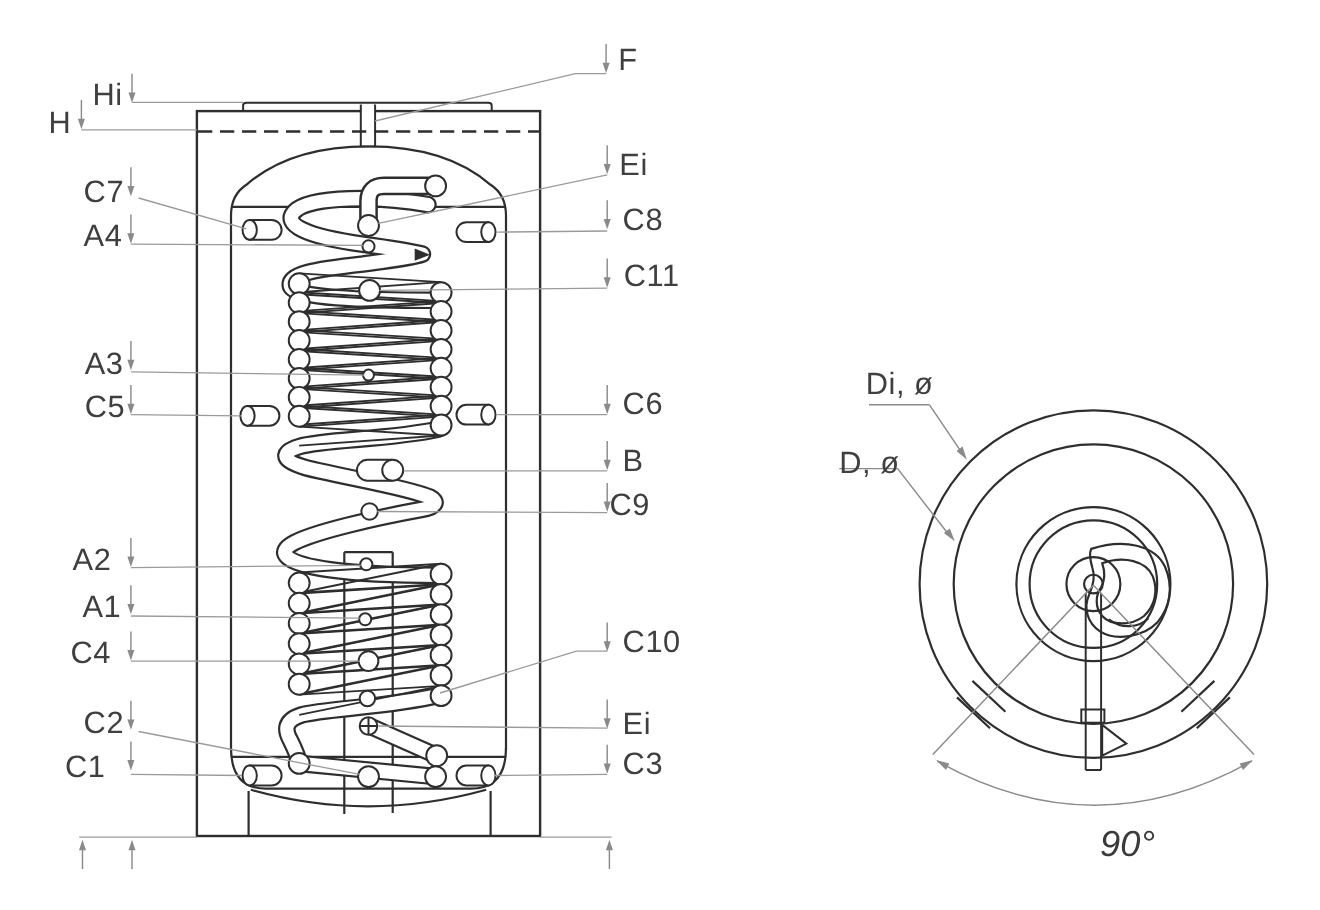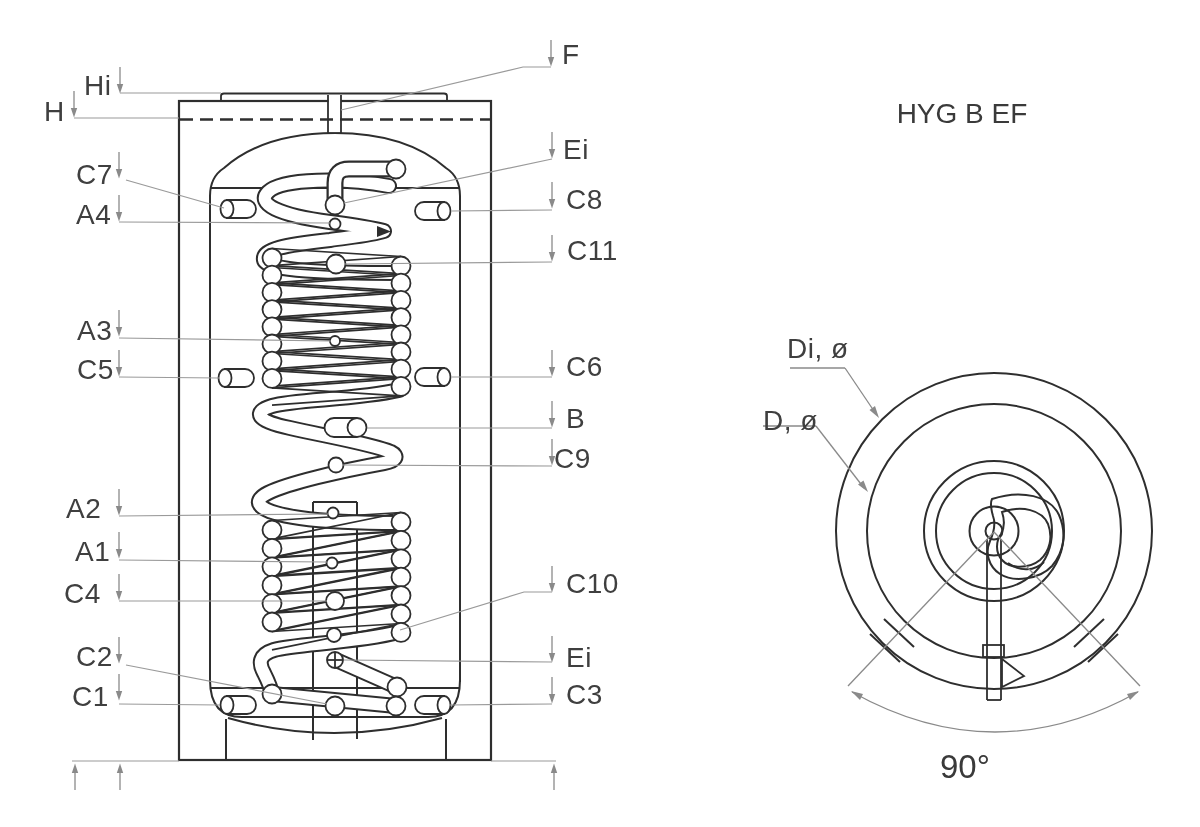--- a/index.html
+++ b/index.html
@@ -9,21 +9,21 @@
   }
   #stage svg{position:absolute;left:0;top:0;}
   .lbl{
     position:absolute;font-size:28px;color:#3f3f3f;line-height:1;white-space:nowrap;
     letter-spacing:0.5px;
   }
   .ttl{
     position:absolute;width:180px;text-align:center;font-size:28px;color:#3a3a3a;line-height:1;
   }
   .ang{
-    position:absolute;width:110px;text-align:left;font-size:33px;color:#3a3a3a;line-height:1;
+    position:absolute;width:110px;text-align:right;font-size:33px;color:#3a3a3a;line-height:1;font-style:italic;
   }
 </style>
 </head>
 <body>
 
 <div id="stage">
 
 <svg width="1200" height="827" viewBox="0 0 1200 827">
   <defs>
     <g id="utl" stroke="#2e2e2e" stroke-width="1.7">
@@ -291,31 +291,30 @@
 <div class="lbl" style="left:84px;top:72px">Hi</div>
 <div class="lbl" style="left:44px;top:98px">H</div>
 <div class="lbl" style="left:76px;top:161px">C7</div>
 <div class="lbl" style="left:76px;top:201px">A4</div>
 <div class="lbl" style="left:77px;top:317px">A3</div>
 <div class="lbl" style="left:77px;top:356px">C5</div>
 <div class="lbl" style="left:66px;top:495px">A2</div>
 <div class="lbl" style="left:75px;top:538px">A1</div>
 <div class="lbl" style="left:64px;top:580px">C4</div>
 <div class="lbl" style="left:76px;top:643px">C2</div>
-<div class="lbl" style="left:72px;top:683px">C1</div>
+<div class="lbl" style="left:59px;top:683px">C1</div>
 
 <div class="lbl" style="left:562px;top:41px">F</div>
 <div class="lbl" style="left:563px;top:136px">Ei</div>
 <div class="lbl" style="left:566px;top:186px">C8</div>
 <div class="lbl" style="left:567px;top:237px">C11</div>
 <div class="lbl" style="left:566px;top:353px">C6</div>
 <div class="lbl" style="left:566px;top:405px">B</div>
 <div class="lbl" style="left:554px;top:445px">C9</div>
 <div class="lbl" style="left:566px;top:570px">C10</div>
 <div class="lbl" style="left:566px;top:644px">Ei</div>
 <div class="lbl" style="left:566px;top:681px">C3</div>
 
-<div class="ttl" style="left:872px;top:100px">HYG B EF</div>
 <div class="lbl" style="left:787px;top:335px">Di, ø</div>
 <div class="lbl" style="left:763px;top:407px">D, ø</div>
 <div class="ang" style="left:940px;top:750px">90°</div>
 
 </div>
 
 </body></html>

